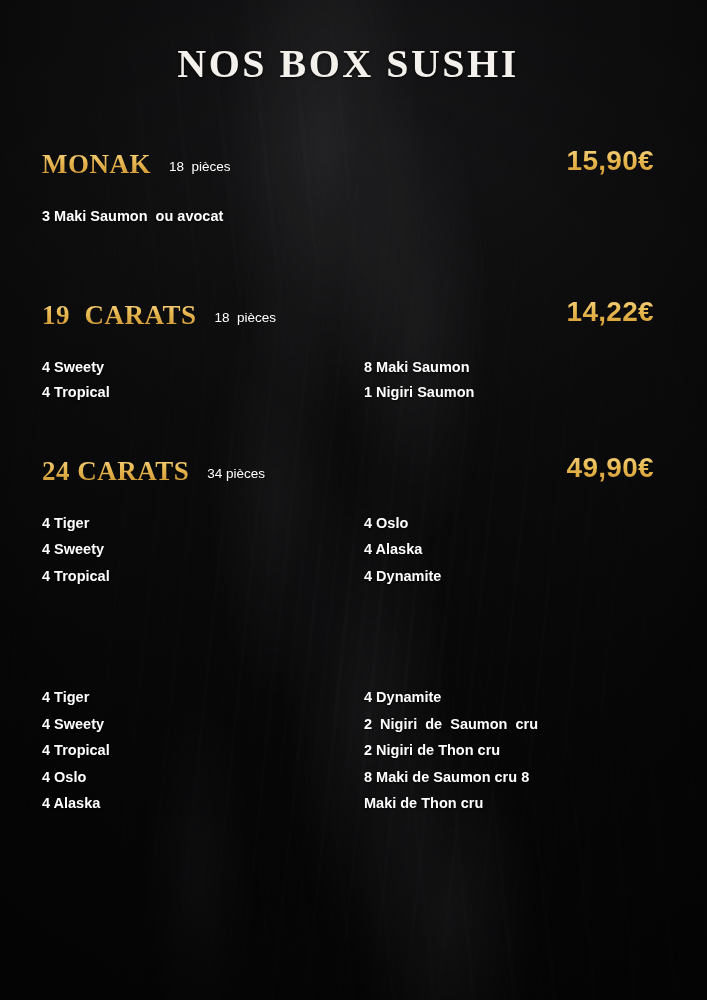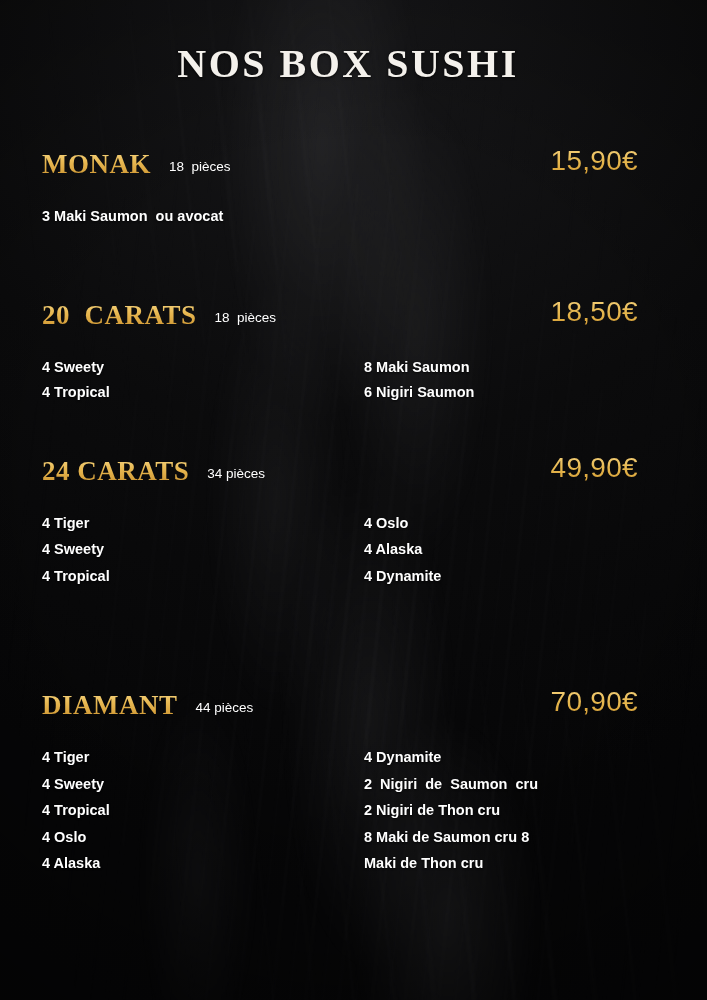--- a/index.html
+++ b/index.html
@@ -138,24 +138,24 @@
     font-size: 13.5px;
     font-weight: 400;
     margin-left: 18px;
     white-space: pre;
     position: relative;
     top: -2px;
   }
 
   .section-price {
     position: absolute;
-    right: 16px;
+    right: 0;
     top: -4px;
     font-size: 28px;
-    font-weight: 400;
+    font-weight: 700;
     letter-spacing: 0.3px;
     background: linear-gradient(180deg, #f6d585 0%, #e7b84f 50%, #d29a31 100%);
     -webkit-background-clip: text;
     background-clip: text;
     color: transparent;
     -webkit-text-fill-color: transparent;
     white-space: nowrap;
   }
 
   .section-body {
@@ -211,32 +211,32 @@
           </div>
           <div class="section-body">
             <div class="col">
               <div class="item">3 Maki Saumon  ou avocat</div>
             </div>
             <div class="col"></div>
           </div>
         </div>
         <div class="section" data-section-index="1">
           <div class="section-head">
-            <span class="section-name">20  CARATS</span>
+            <span class="section-name">19  CARATS</span>
             <span class="section-pieces">18  pièces</span>
-            <span class="section-price">18,50€</span>
+            <span class="section-price">14,22€</span>
           </div>
           <div class="section-body">
             <div class="col">
               <div class="item">4 Sweety</div>
               <div class="item">4 Tropical</div>
             </div>
             <div class="col">
               <div class="item">8 Maki Saumon</div>
-              <div class="item">6 Nigiri Saumon</div>
+              <div class="item">1 Nigiri Saumon</div>
             </div>
           </div>
         </div>
         <div class="section" data-section-index="2">
           <div class="section-head">
             <span class="section-name">24 CARATS</span>
             <span class="section-pieces">34 pièces</span>
             <span class="section-price">49,90€</span>
           </div>
           <div class="section-body">
@@ -246,25 +246,20 @@
               <div class="item">4 Tropical</div>
             </div>
             <div class="col">
               <div class="item">4 Oslo</div>
               <div class="item">4 Alaska</div>
               <div class="item">4 Dynamite</div>
             </div>
           </div>
         </div>
         <div class="section" data-section-index="3">
-          <div class="section-head">
-            <span class="section-name">DIAMANT</span>
-            <span class="section-pieces">44 pièces</span>
-            <span class="section-price">70,90€</span>
-          </div>
           <div class="section-body">
             <div class="col">
               <div class="item">4 Tiger</div>
               <div class="item">4 Sweety</div>
               <div class="item">4 Tropical</div>
               <div class="item">4 Oslo</div>
               <div class="item">4 Alaska</div>
             </div>
             <div class="col">
               <div class="item">4 Dynamite</div>

